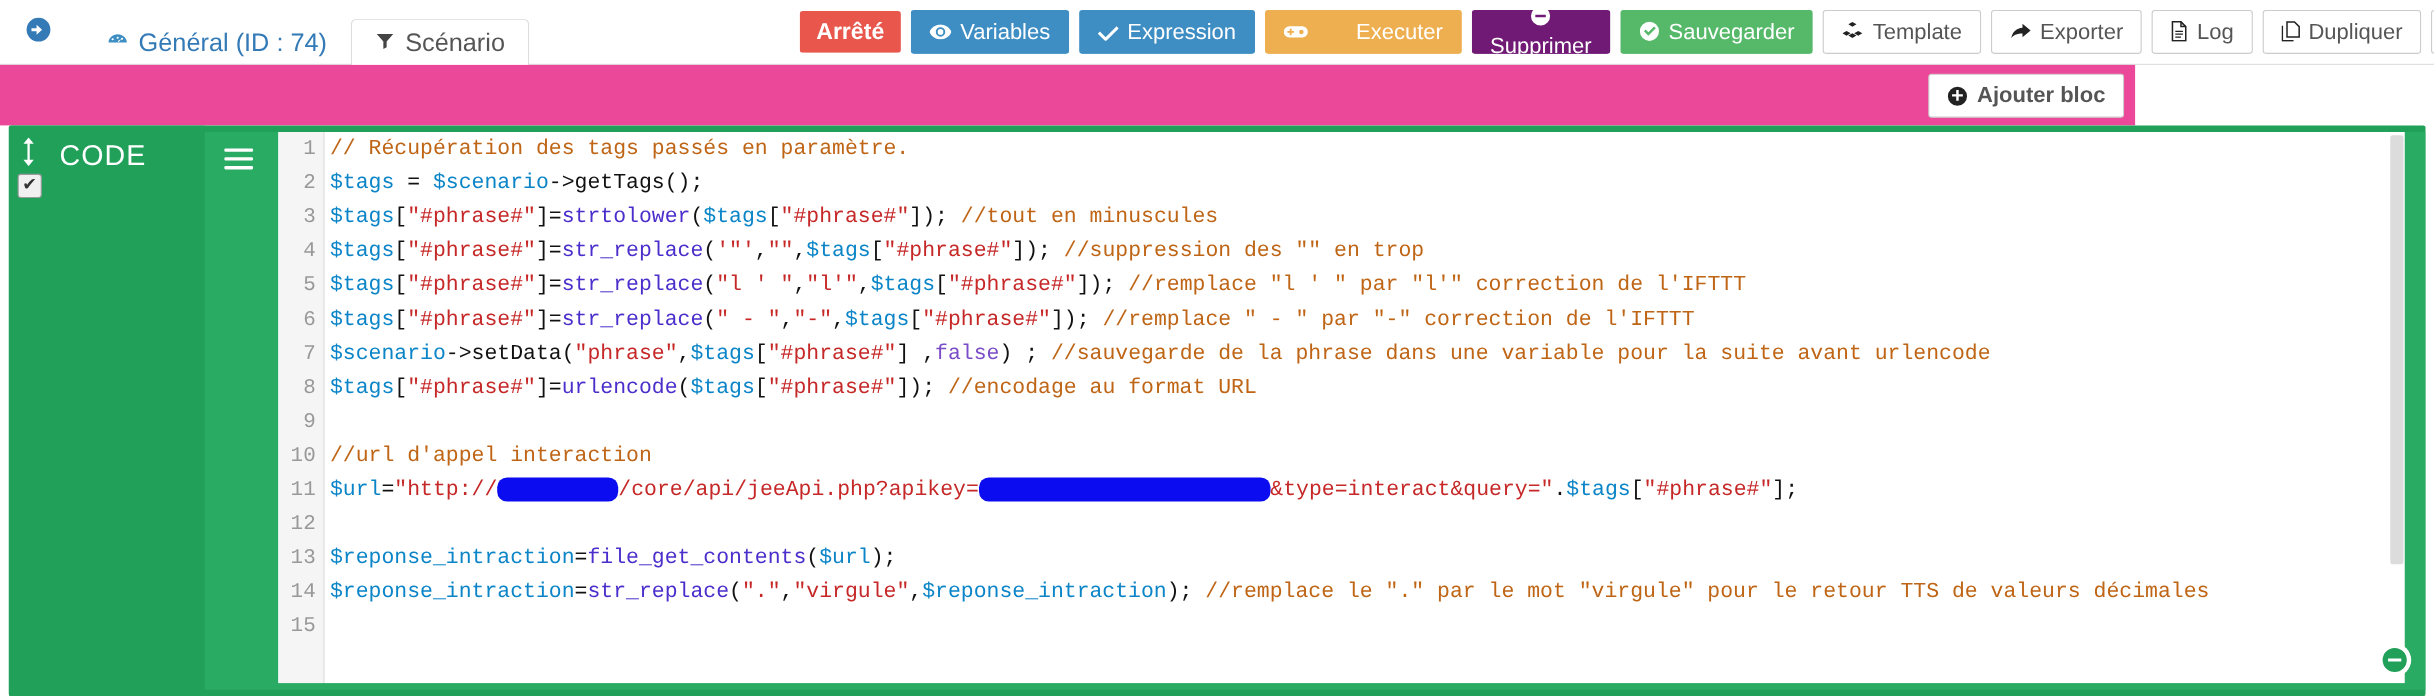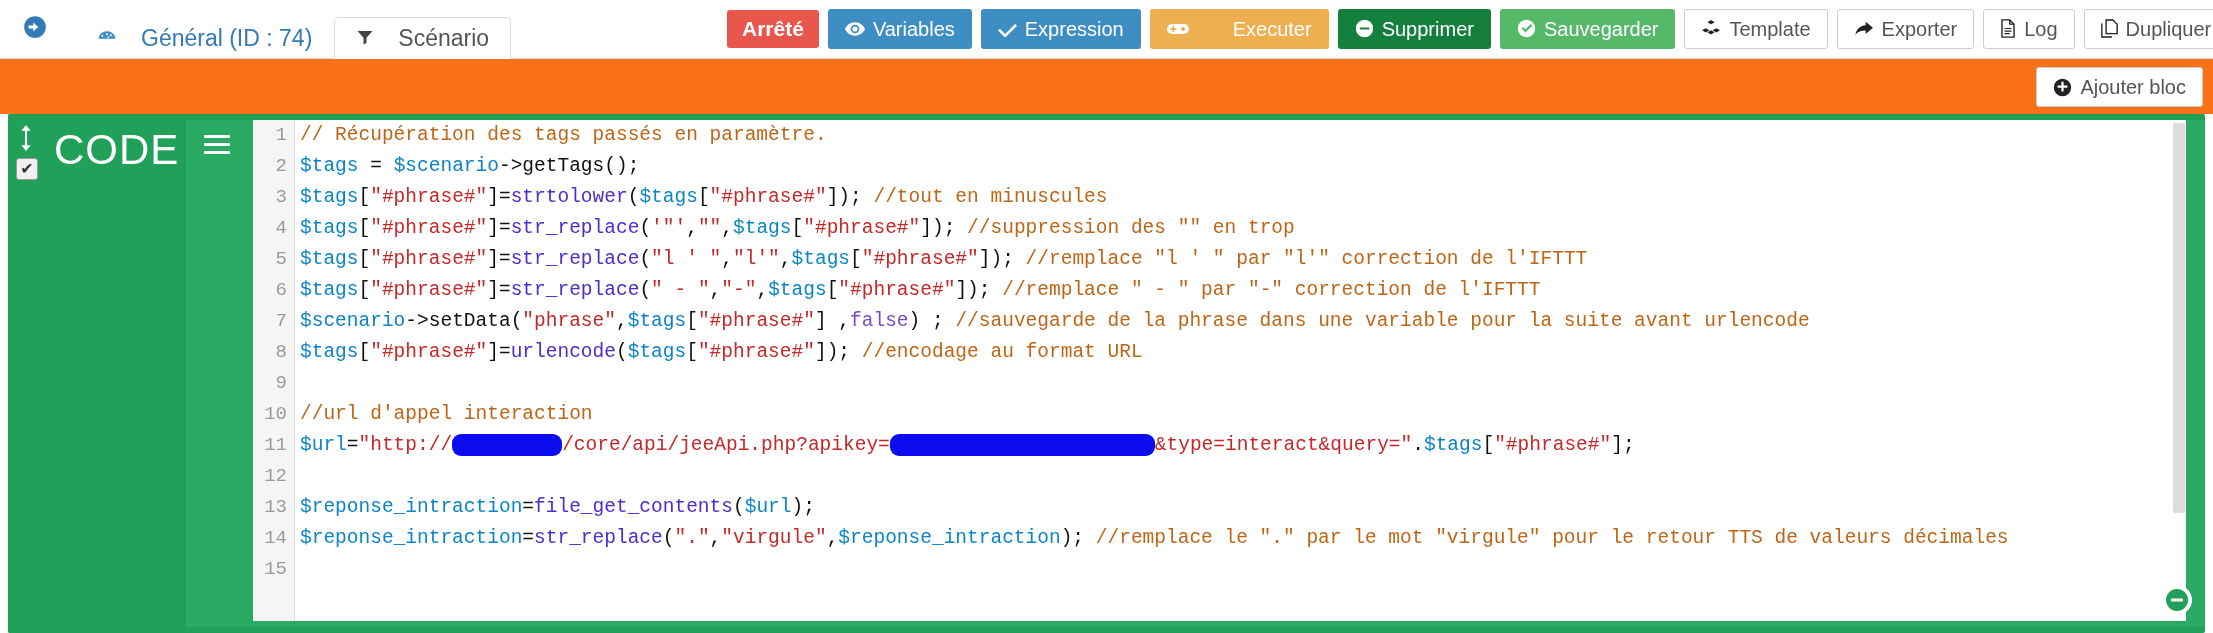--- a/index.html
+++ b/index.html
@@ -33,21 +33,21 @@
   .tabs {
     position: absolute;
     left: 75px; top: 0;
     height: 59px;
     display: flex;
     align-items: flex-end;
   }
   .tab {
     display: flex;
     align-items: center;
-    gap: 24px;
+    gap: 9px;
     padding: 0 21px;
     height: 43px;
     font-size: 23px;
     line-height: 43px;
     color: #337ab7;
     cursor: pointer;
     white-space: nowrap;
     border: 1px solid transparent;
     border-radius: 5px 5px 0 0;
     position: relative;
@@ -89,34 +89,35 @@
   .btn-danger-label {
     background: #e8564c;
     color: #ffffff;
     font-weight: bold;
     padding: 0 14px;
     height: 38px;
     font-size: 21px;
   }
   .btn-primary { background: #3e8ec4; color: #ffffff; }
   .btn-warning { background: #eeaf51; color: #ffffff; gap: 44px; }
-  .btn-danger  { background: #15803d; color: #ffffff; }
+  .btn-danger  { background: #701a75; color: #ffffff; flex-direction: column; }
   .btn-success { background: #56b96a; color: #ffffff; align-items: center; }
   .btn-default {
     background: #ffffff;
     color: #555555;
     border: 1px solid #cccccc;
   }
 
   
   .subbar {
     position: relative;
     height: 55px;
-    width: 2213px;
-    background: #f97316;
+    width: 1941px;
+    background: #ec4899;
+    font-weight: bold;
   }
   .add-block-btn {
     position: absolute;
     right: 10px; top: 8px;
   }
 
   
   .block-wrap {
     position: relative;
     width: 2213px;
@@ -155,21 +156,21 @@
     border-radius: 3px;
     display: flex; align-items: center; justify-content: center;
     color: #333333;
     font-size: 16px;
     line-height: 1;
     cursor: pointer;
   }
   .blk-title {
     position: absolute;
     left: 46px; top: 12px;
-    font-size: 42px;
+    font-size: 26px;
     color: #ffffff;
     letter-spacing: 1px;
     font-family: "Liberation Sans", sans-serif;
   }
 
   .block-body {
     position: absolute;
     left: 178px; top: 6px;
     width: 2019px;
     height: 507px;

